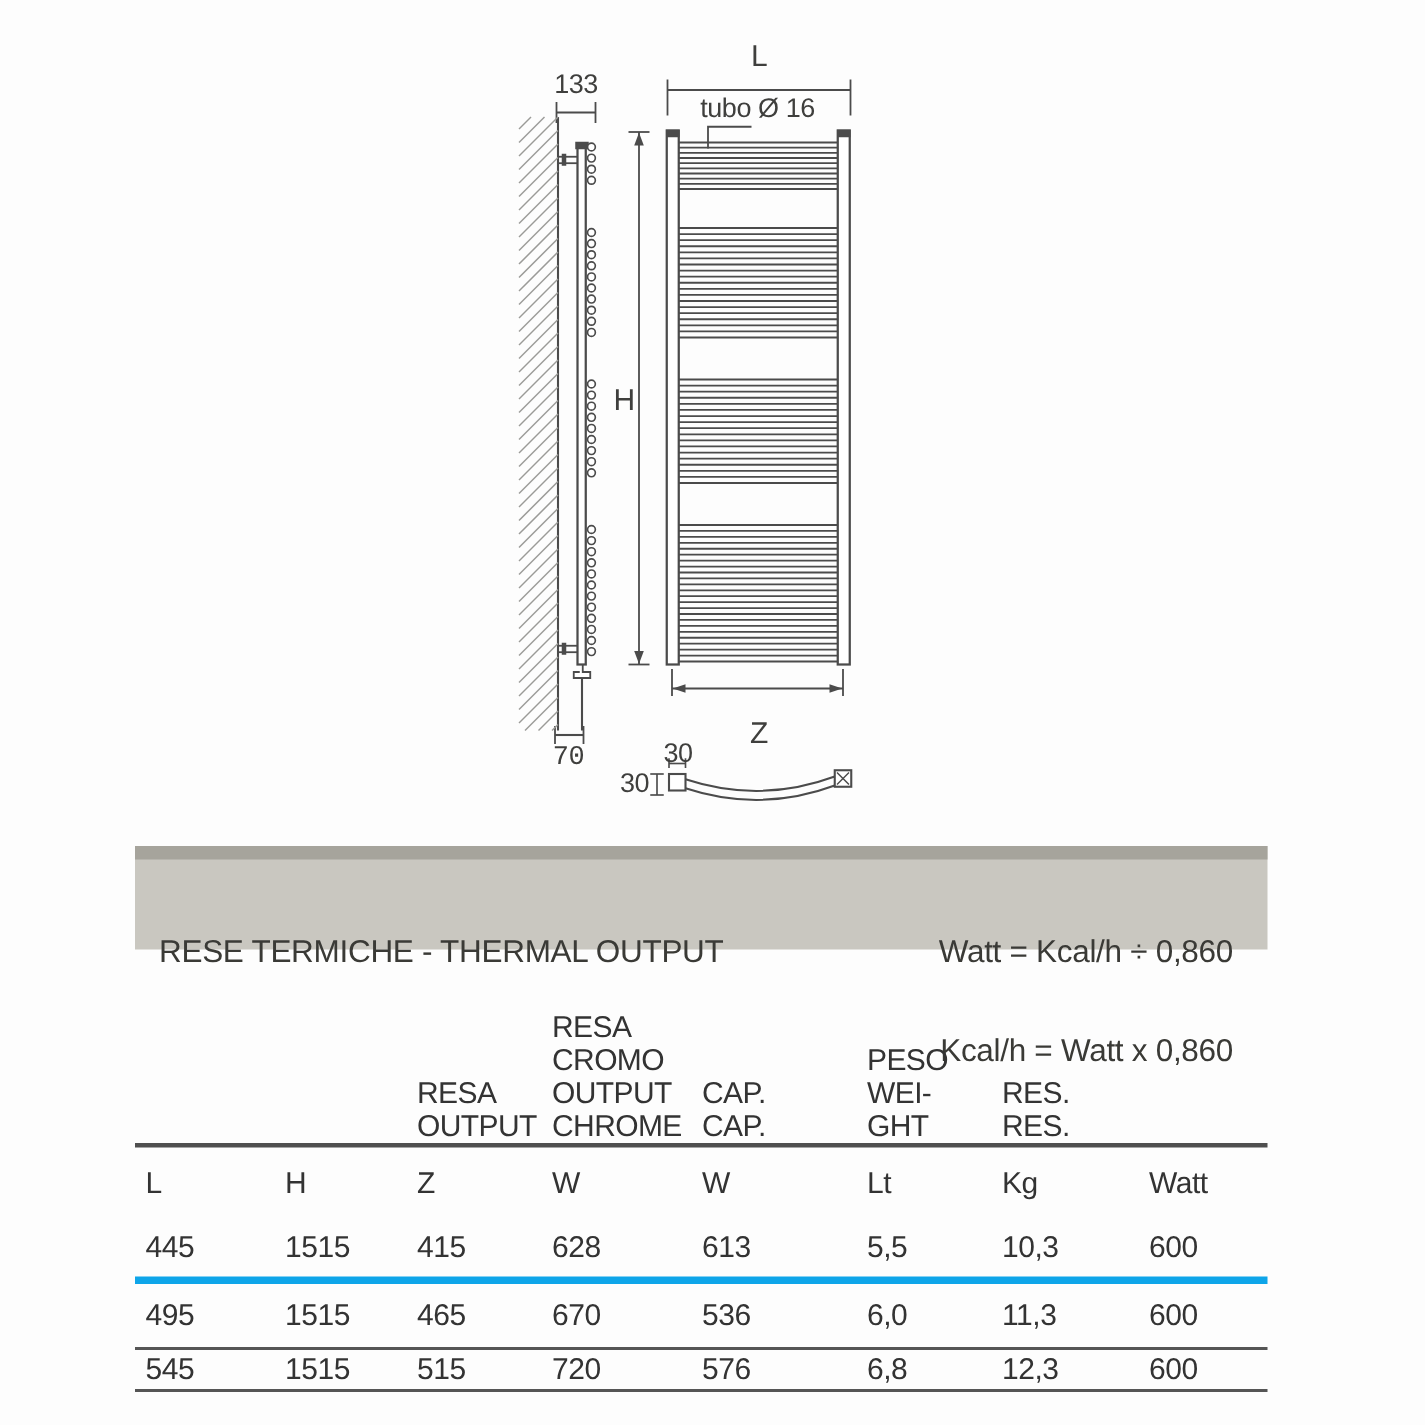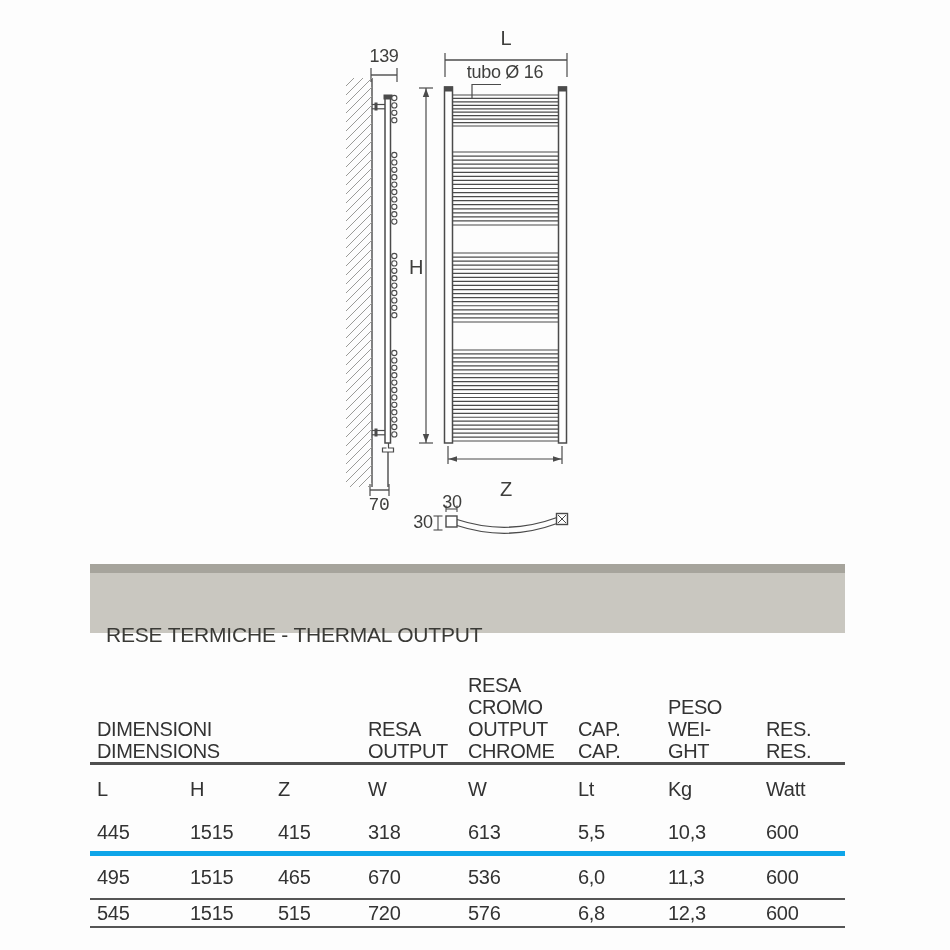--- a/index.html
+++ b/index.html
@@ -266,38 +266,40 @@
         <circle cx="394.3" cy="397.39999999999986" r="2.6"></circle>
         <circle cx="394.3" cy="404.79999999999984" r="2.6"></circle>
         <circle cx="394.3" cy="412.1999999999998" r="2.6"></circle>
         <circle cx="394.3" cy="419.5999999999998" r="2.6"></circle>
         <circle cx="394.3" cy="426.9999999999998" r="2.6"></circle>
         <circle cx="394.3" cy="434.39999999999975" r="2.6"></circle>
       </g>
   </svg>
 
   <span class="dlabel dl-big" style="left:506px;top:38px;">L</span>
-  <span class="dlabel dl-med" style="left:384px;top:56px;">139</span>
+  <span class="dlabel dl-med" style="left:384px;top:56px;">133</span>
   <span class="dlabel dl-med" style="left:505px;top:72px;">tubo Ø 16</span>
   <span class="dlabel dl-big" style="left:416px;top:267px;">H</span>
   <span class="dlabel dl-big" style="left:506px;top:489px;">Z</span>
   <span class="dlabel dl-med" style="left:379px;top:505px;font-family:Liberation Mono, monospace;">70</span>
   <span class="dlabel dl-med" style="left:452px;top:502px;">30</span>
   <span class="dlabel dl-med" style="left:423px;top:522px;">30</span>
 
   <div class="banner">
     <div class="banner-col">
       <div>RESE TERMICHE - THERMAL OUTPUT</div>
     </div>
+    <div class="banner-col banner-right">
+      <div>Watt = Kcal/h ÷ 0,860</div>
+      <div>Kcal/h = Watt x 0,860</div>
+    </div>
   </div>
 
   <div class="spec-table">
     <div class="trow t-head">
-      <div>DIMENSIONI
-DIMENSIONS</div>
       <div></div>
       <div></div>
       <div>RESA
 OUTPUT</div>
       <div>RESA
 CROMO
 OUTPUT
 CHROME</div>
       <div>CAP.
 CAP.</div>
@@ -314,21 +316,21 @@
       <div>W</div>
       <div>W</div>
       <div>Lt</div>
       <div>Kg</div>
       <div>Watt</div>
     </div>
     <div class="trow t-data t-r1">
       <div>445</div>
       <div>1515</div>
       <div>415</div>
-      <div>318</div>
+      <div>628</div>
       <div>613</div>
       <div>5,5</div>
       <div>10,3</div>
       <div>600</div>
     </div>
     <div class="trow t-data t-r2">
       <div>495</div>
       <div>1515</div>
       <div>465</div>
       <div>670</div>

